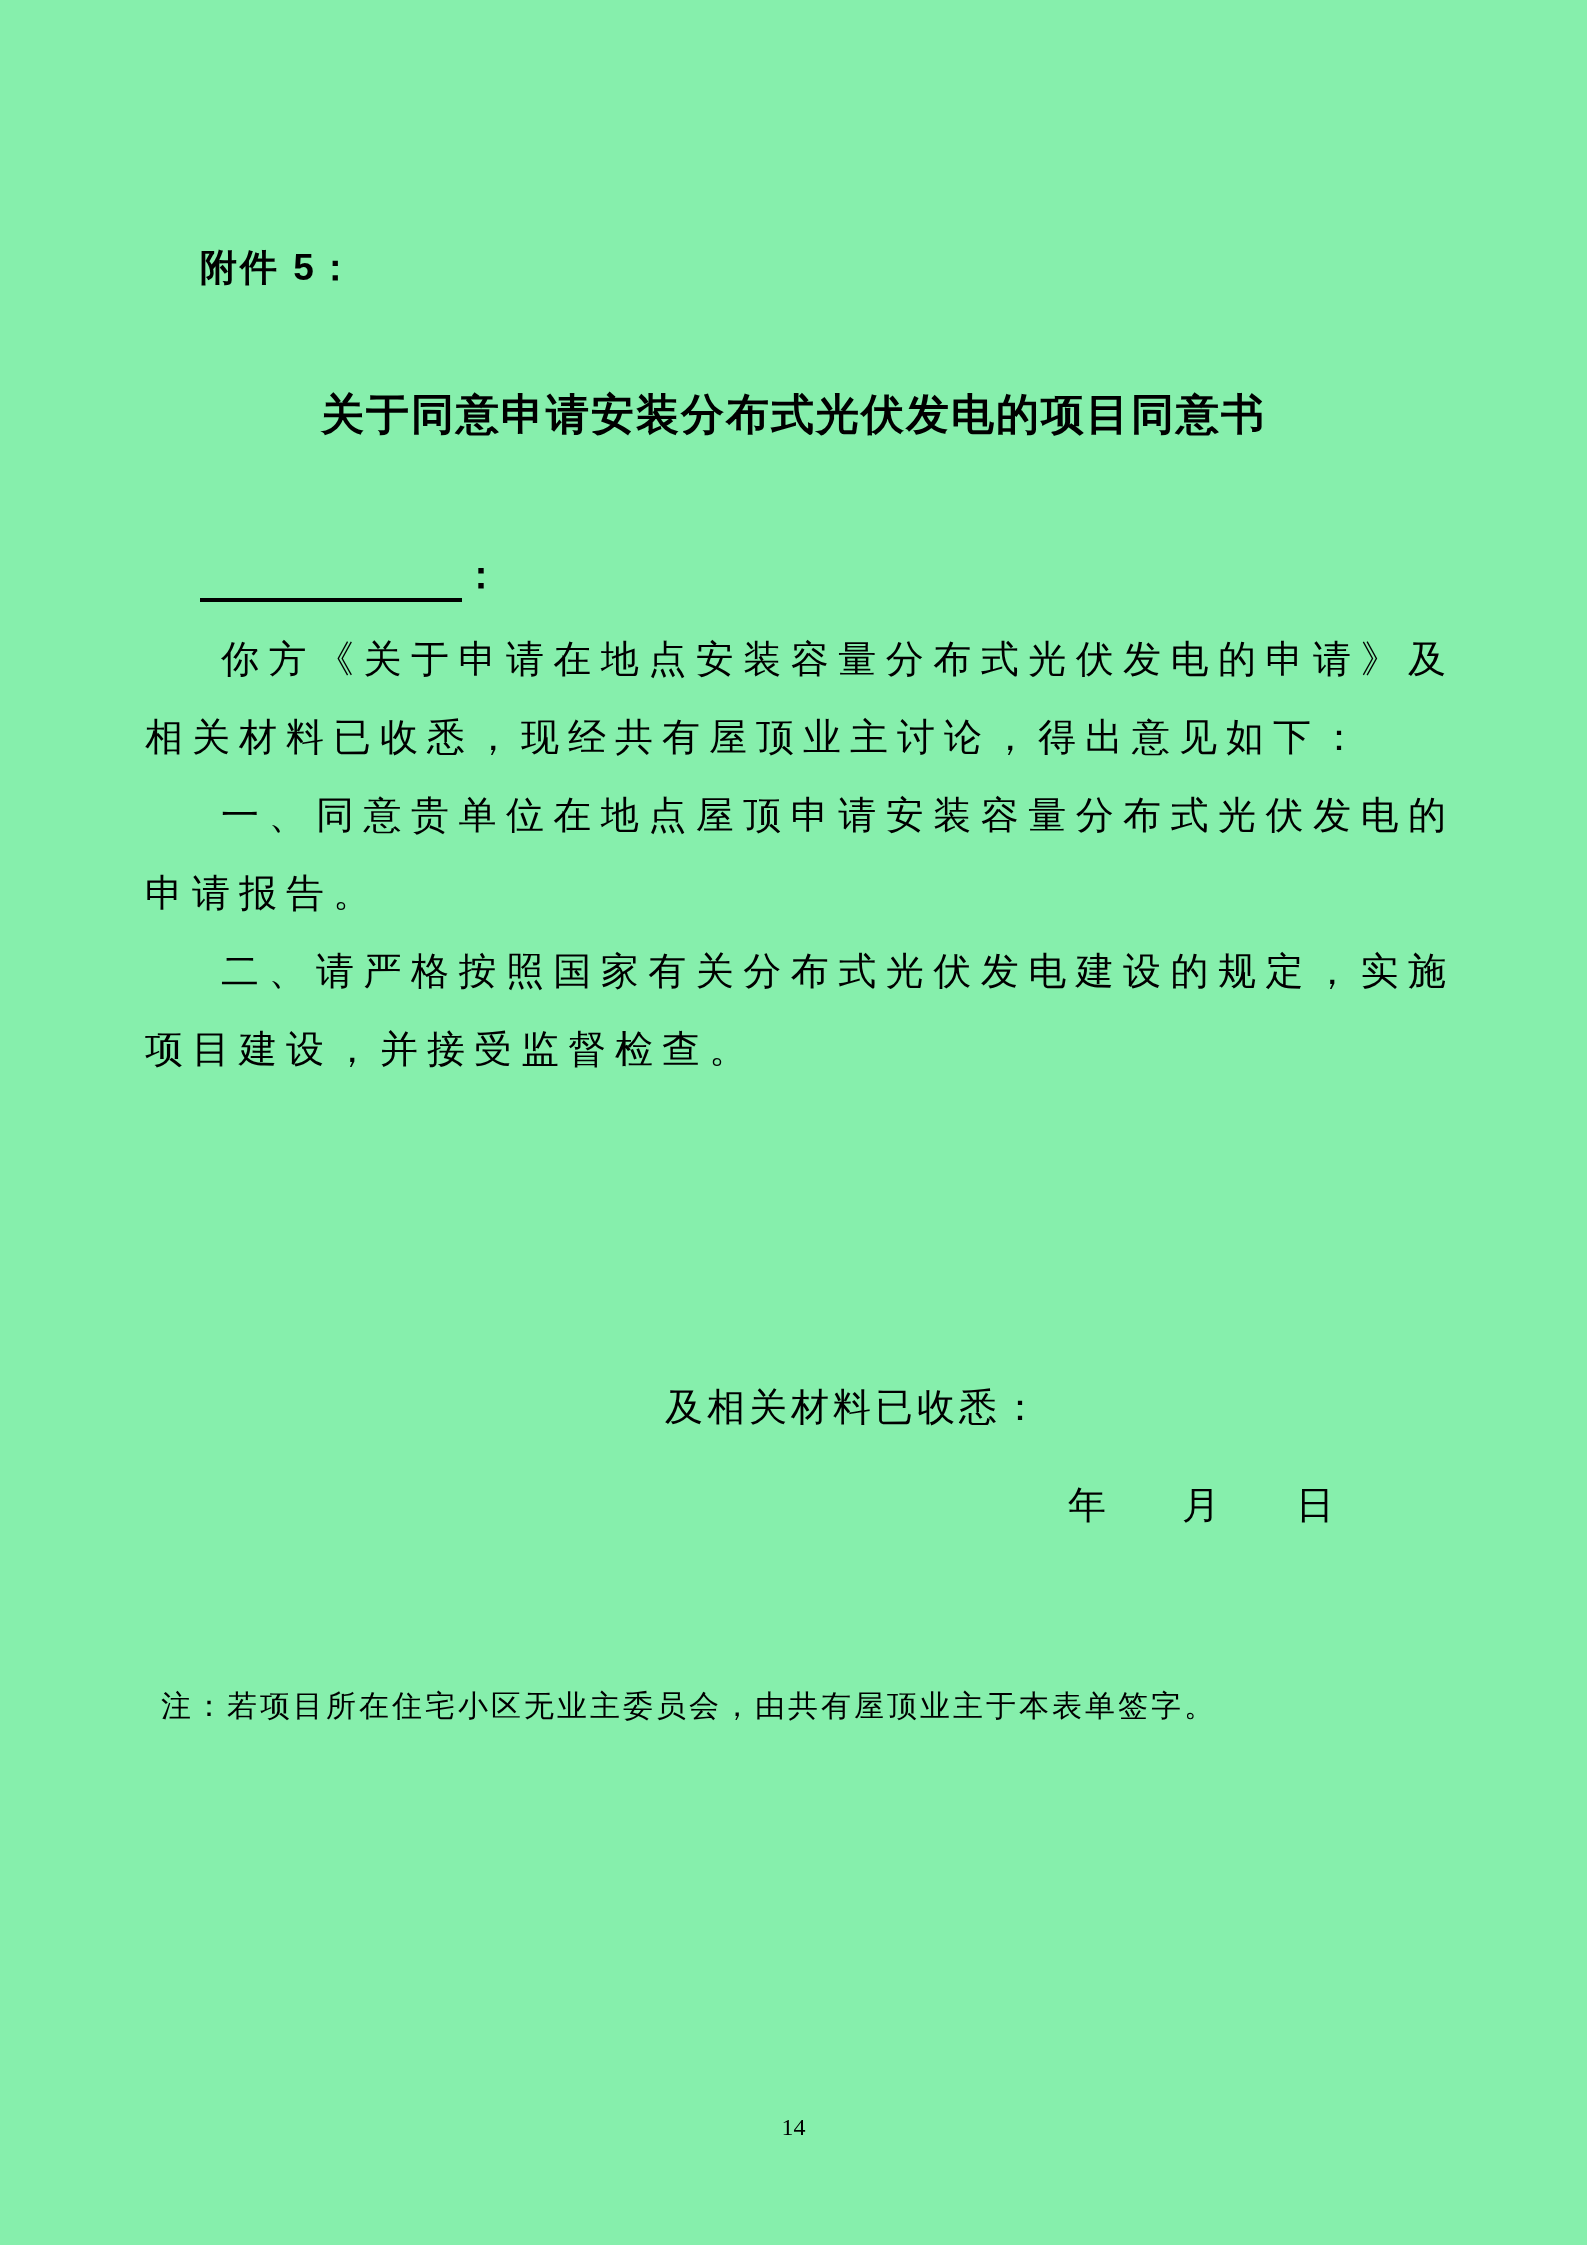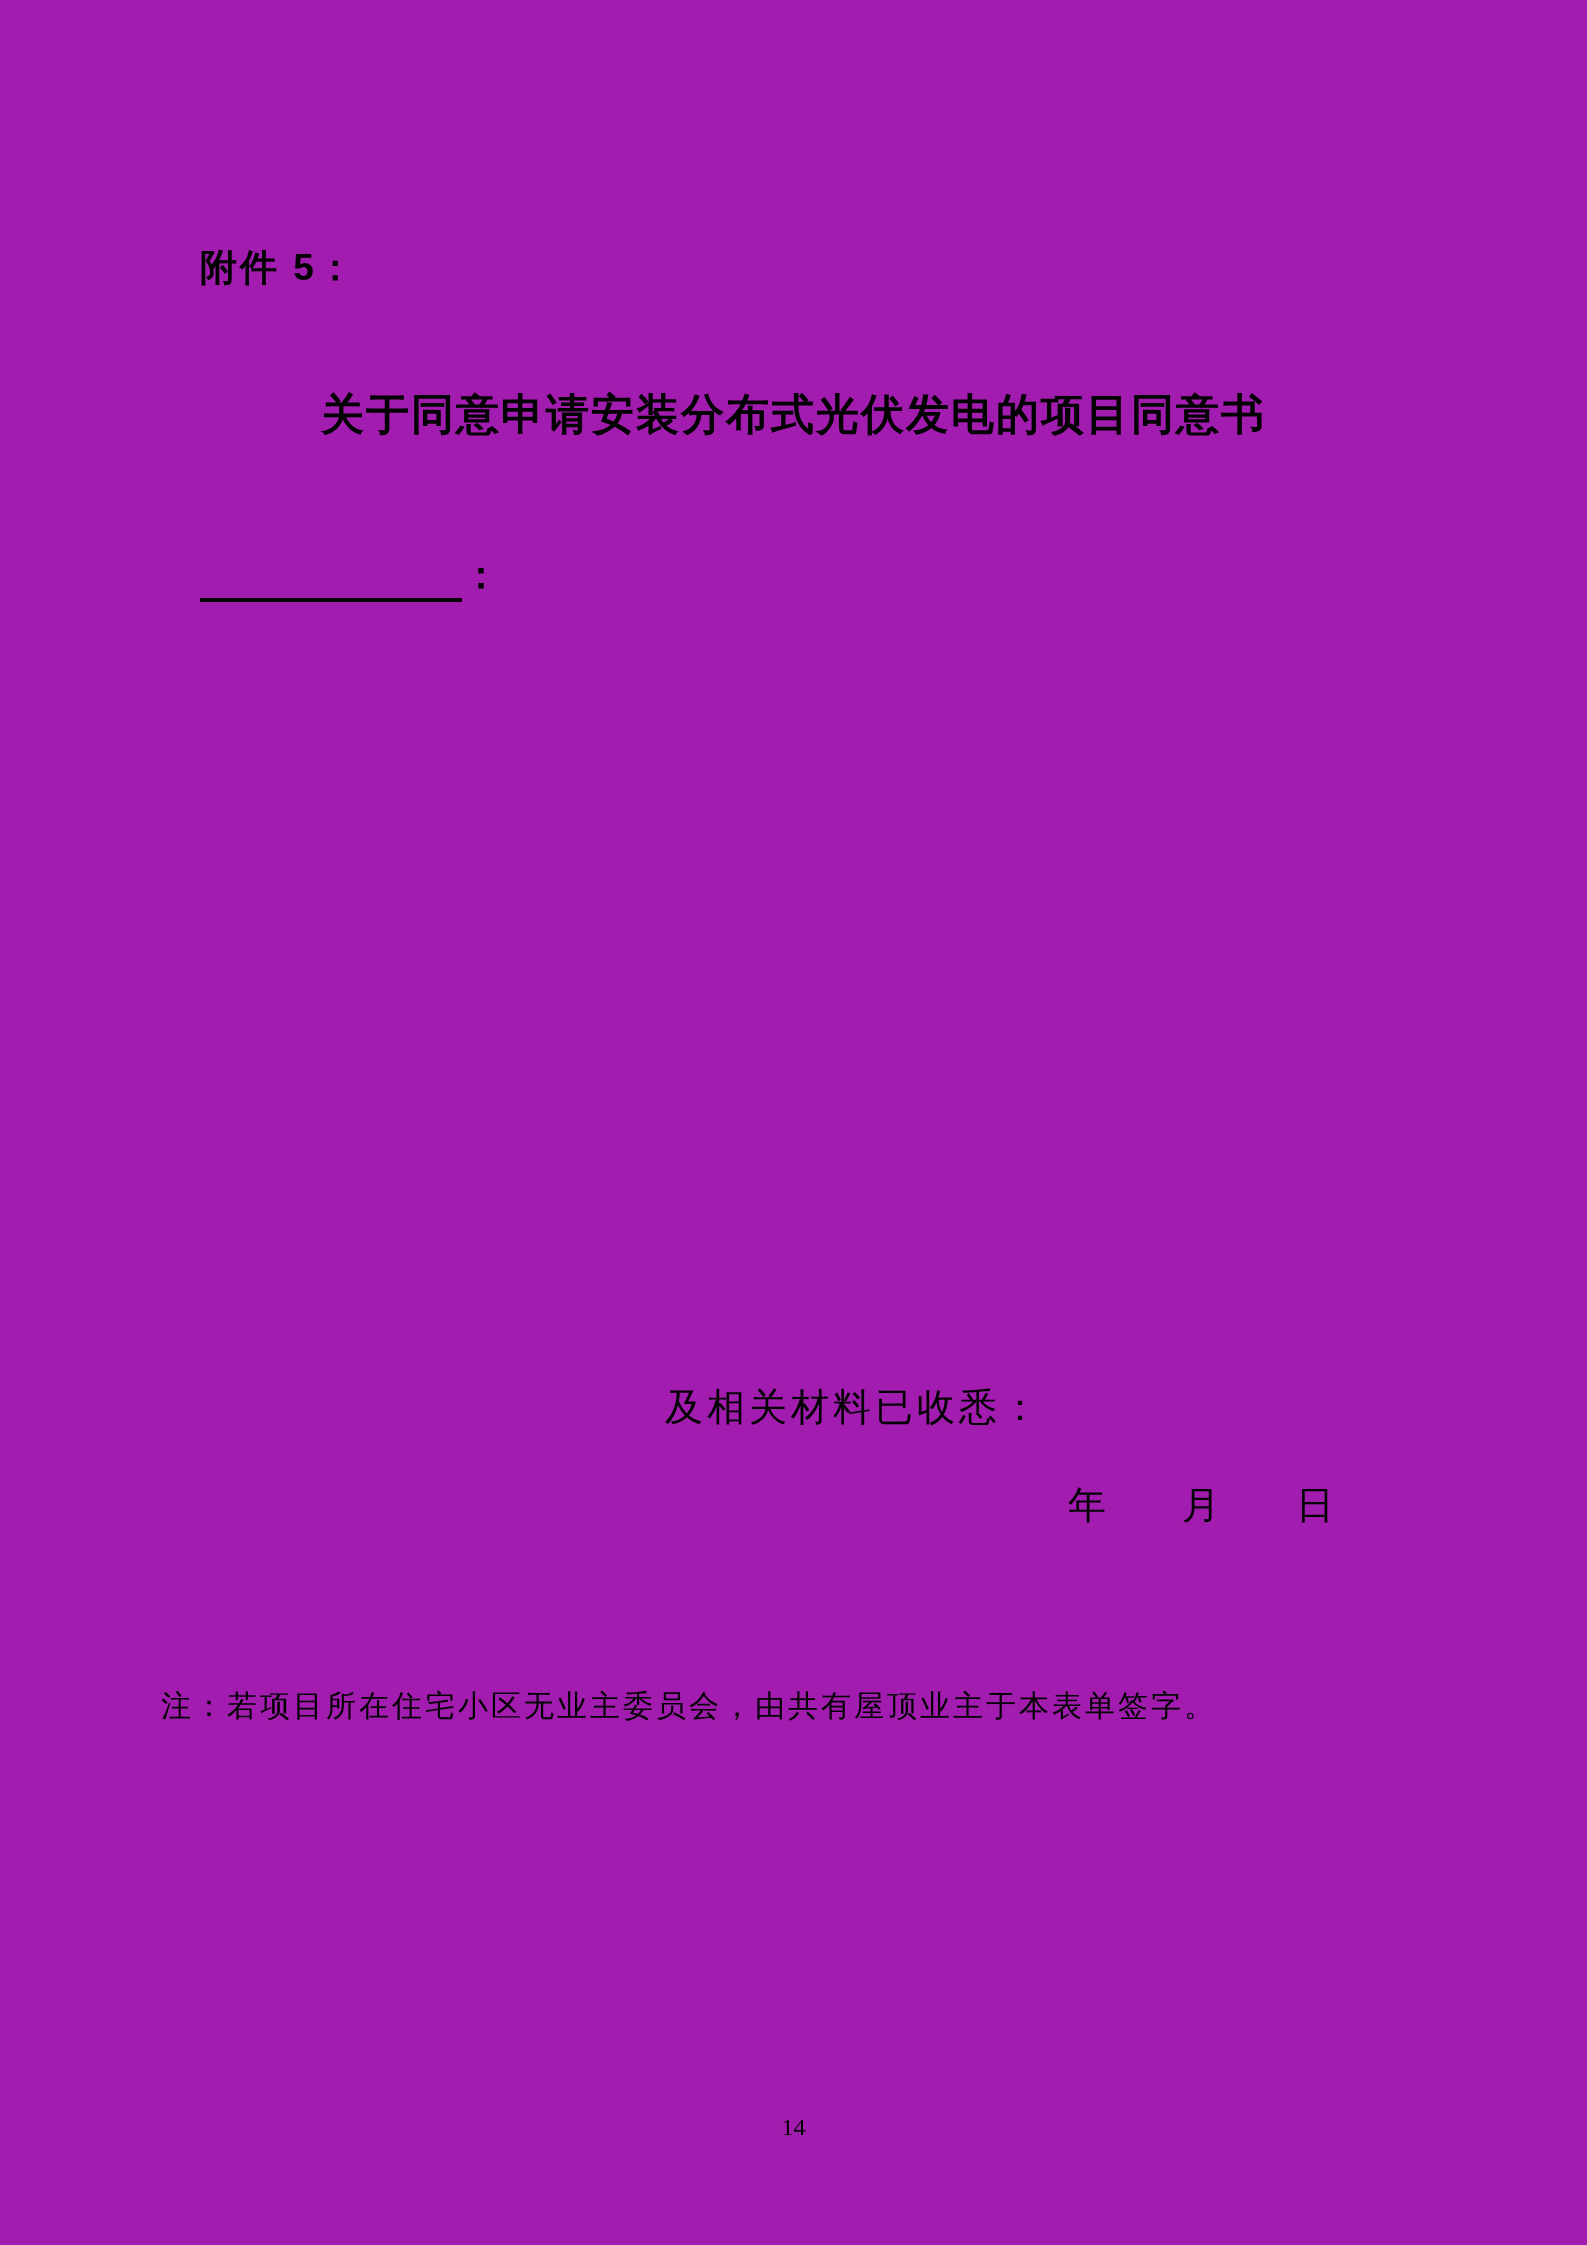--- a/index.html
+++ b/index.html
@@ -2,21 +2,21 @@
 <html><head>
 <meta charset="utf-8">
 <style>
   * { margin: 0; padding: 0; box-sizing: border-box; }
   html, body { background: #e9e9e9; }
   .page {
     position: relative;
     width: 1587px;
     height: 2245px;
     margin: 0 auto;
-    background: #a21caf;
+    background: #86efac;
     color: #000000;
     font-family: "Liberation Serif", "DejaVu Serif", serif;
     overflow: hidden;
   }
   .attachment-label {
     position: absolute;
     top: 243px;
     left: 200px;
     font-family: "Liberation Sans", "DejaVu Sans", sans-serif;
     font-weight: bold;
@@ -106,20 +106,25 @@
 <div class="page">
 
   <div class="attachment-label">附件 5：</div>
 
   <h1 class="doc-title">关于同意申请安装分布式光伏发电的项目同意书</h1>
 
   <div class="salutation">
     <span class="blank-underline"></span><span class="salutation-colon">：</span>
   </div>
 
+  <div class="body-text">
+    <p>你方《关于申请在地点安装容量分布式光伏发电的申请》及相关材料已收悉，现经共有屋顶业主讨论，得出意见如下：</p>
+    <p>一、同意贵单位在地点屋顶申请安装容量分布式光伏发电的申请报告。</p>
+    <p>二、请严格按照国家有关分布式光伏发电建设的规定，实施项目建设，并接受监督检查。</p>
+  </div>
 
   <div class="signature-label">及相关材料已收悉：</div>
 
   <div class="date-line">年　　月　　日</div>
 
   <div class="footnote">注：若项目所在住宅小区无业主委员会，由共有屋顶业主于本表单签字。</div>
 
   <div class="page-number">14</div>
 
 </div>

